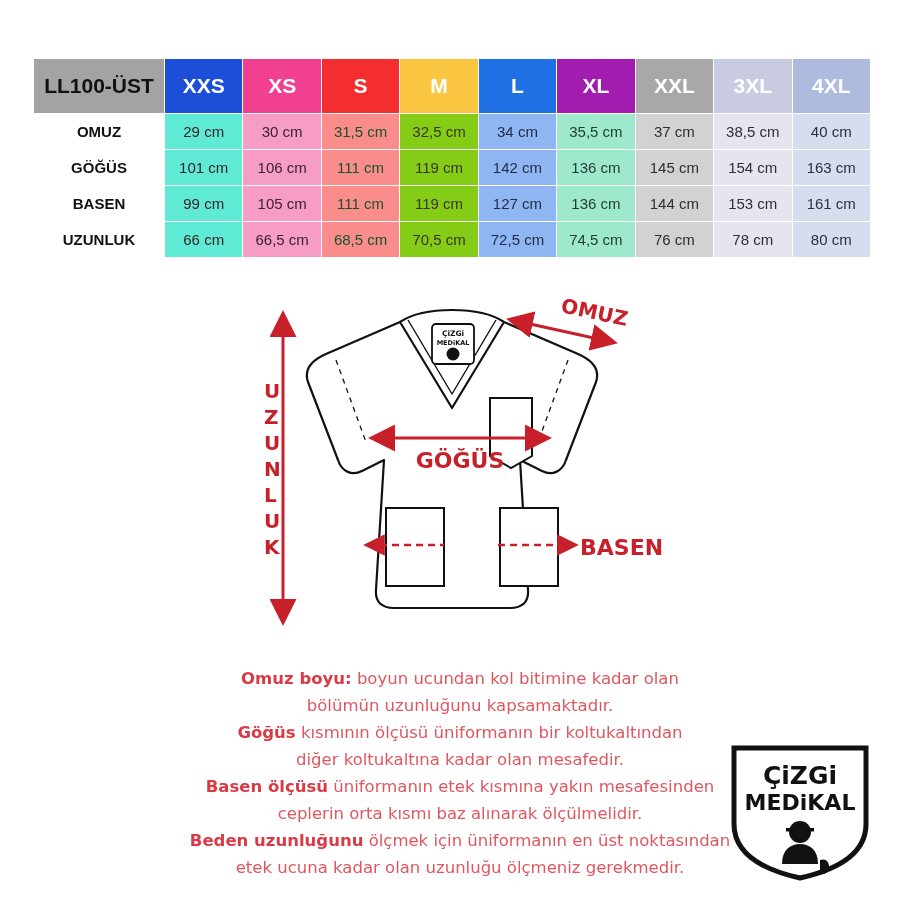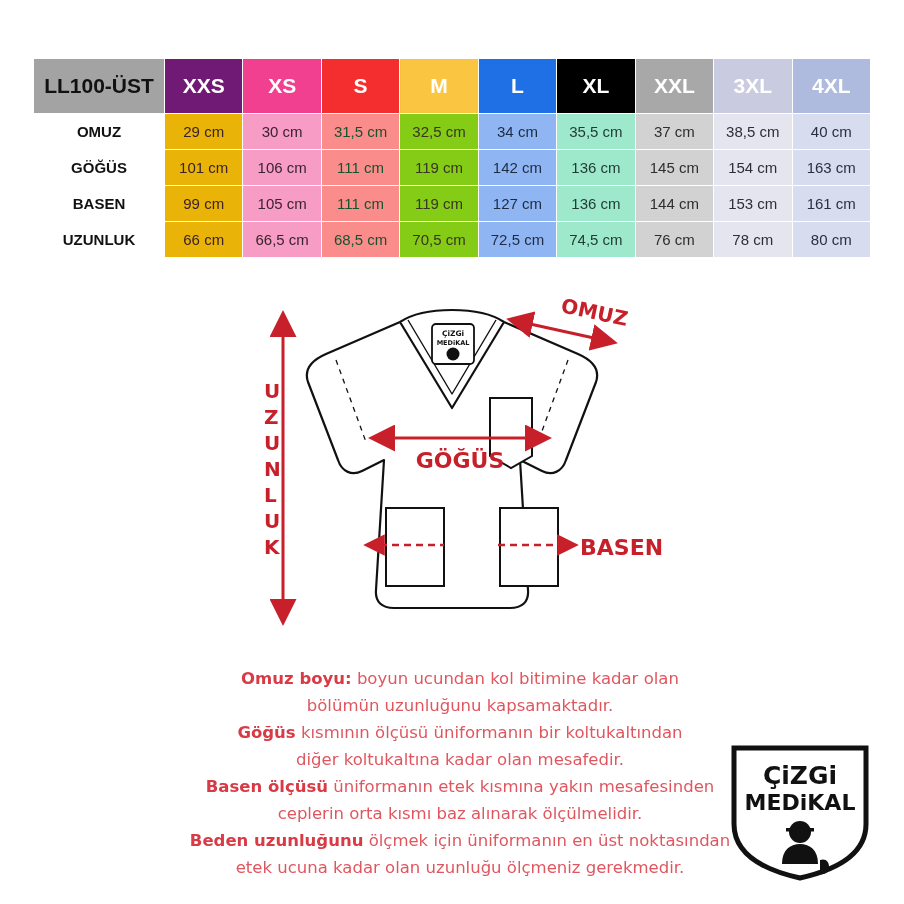--- a/index.html
+++ b/index.html
@@ -49,31 +49,31 @@
   td.rowhead{
     background:#ffffff;
     color:#111;
     font-size:16px;
     font-weight:bold;
     text-align:left;
     padding-left:12px;
     border:1px solid #ffffff;
   }
   
-  .c0{background:#701a75;color:#ffffff;}
+  .c0{background:#1d4ed8;color:#ffffff;}
   .c1{background:#f0408f;color:#ffffff;}
   .c2{background:#f42e2e;color:#ffffff;}
   .c3{background:#fac541;color:#ffffff;}
   .c4{background:#1f6fe5;color:#ffffff;}
-  .c5{background:#000000;color:#ffffff;}
+  .c5{background:#a21caf;color:#ffffff;}
   .c6{background:#a8a8a8;color:#ffffff;}
   .c7{background:#c9cbe0;color:#ffffff;}
   .c8{background:#aebade;color:#ffffff;}
 
-  tbody .c0{background:#eab308;color:#3a2326;}
+  tbody .c0{background:#5eead4;color:#3a2326;}
   tbody .c1{background:#f79cc4;color:#3a2330;}
   tbody .c2{background:#fa8c8c;color:#14532d;}
   tbody .c3{background:#84cc16;color:#3a3423;}
   tbody .c4{background:#8fb6f2;color:#1e2b43;}
   tbody .c5{background:#9ee8cc;color:#1f3b32;}
   tbody .c6{background:#d2d2d2;color:#2e2e2e;}
   tbody .c7{background:#e4e5ef;color:#2e2e38;}
   tbody .c8{background:#d7dcef;color:#2a2f40;}
 
   

